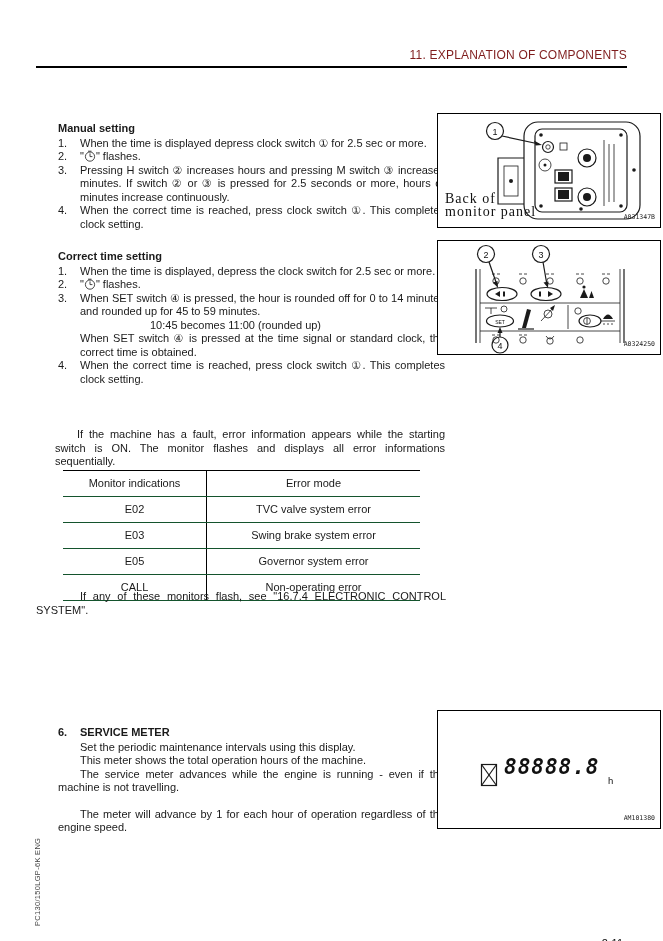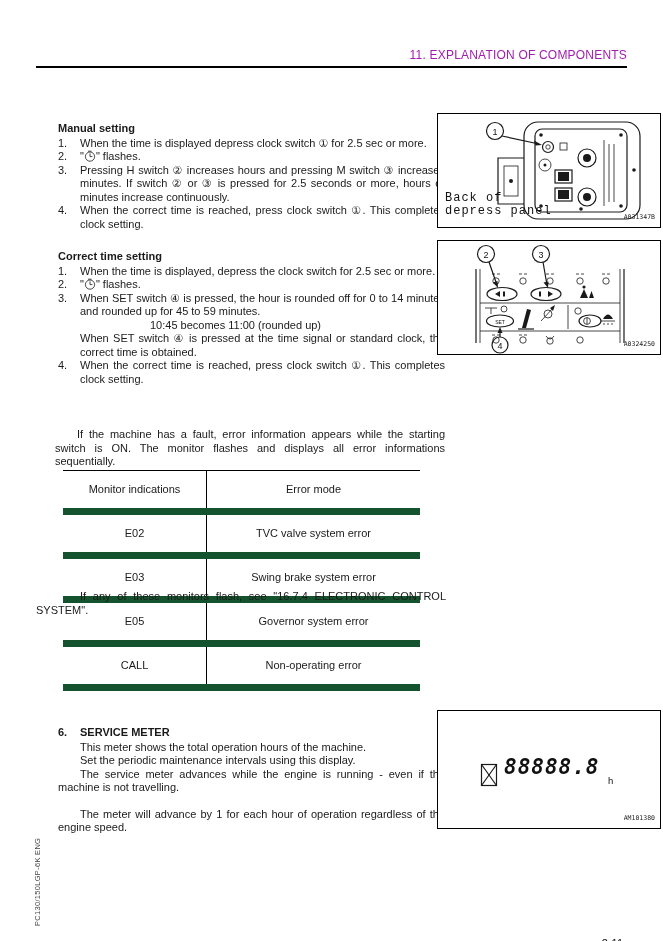--- a/index.html
+++ b/index.html
@@ -3,44 +3,44 @@
 <meta charset="utf-8">
 <style>
   html,body { margin:0; padding:0; background:#e8e8e8; }
   .page {
     position:relative; width:663px; height:941px; margin:0 auto;
     background:#ffffff; overflow:hidden;
     font-family:"Liberation Sans", sans-serif; color:#1a1a1a;
     font-size:11px; line-height:13.5px;
   }
   
-  .header-text { position:absolute; top:49px; right:36px; font-size:12px; color:#a21caf; letter-spacing:0.2px; }
+  .header-text { position:absolute; top:49px; right:36px; font-size:12px; color:#7f1d1d; letter-spacing:0.2px; }
   .header-rule { position:absolute; top:66px; left:36px; width:591px; height:2px; background:#000; }
 
   
   .block { position:absolute; }
   .sec-heading { font-weight:bold; margin:0 0 1px 0; }
   .li { display:flex; align-items:flex-start; }
   .li .num { flex:none; width:22px; }
   .li .li-text { flex:1; text-align:justify; }
   .para { text-align:justify; text-indent:22px; margin:0; }
   .examples-row { display:flex; }
   .examples-row .ex-label { flex:none; width:70px; }
   .clock-icon-svg { vertical-align:-2px; }
 
   
   .err-table { border-collapse:collapse; width:357px; table-layout:fixed; }
-  .err-table td { border-top:1px solid #000; border-bottom:7px solid #14532d;
-    text-align:center; height:21px; padding:8px 4px; font-size:11px; color:#1a1a1a; }
+  .err-table td { border-top:1px solid #000; border-bottom:1px solid #14532d;
+    text-align:center; height:21px; padding:2px 4px; font-size:11px; color:#1a1a1a; }
   .err-table td.c1 { width:135px; border-right:1px solid #000; }
 
   
   .figure-box { position:absolute; left:437px; width:224px; border:1px solid #000; background:#fff; box-sizing:border-box; }
   .fig-id { position:absolute; right:5px; bottom:3px; font-family:"DejaVu Sans Mono", monospace; font-size:6.5px; color:#222;text-align:right; }
-  .fig-caption { position:absolute; left:7px; font-family:Liberation Mono, monospace; font-size:12px; letter-spacing:1px; color:#111; }
+  .fig-caption { position:absolute; left:7px; font-family:Liberation Serif, serif; font-size:14px; letter-spacing:1px; color:#111; }
   .cap1 { bottom:22px; } .cap2 { bottom:9px; }
   svg .ln { stroke:#1a1a1a; stroke-width:1.2; fill:none; }
   svg .thin { stroke:#1a1a1a; stroke-width:0.8; fill:none; }
   svg .fill { fill:#1a1a1a; stroke:none; }
   svg .callout-num { font-family:"Liberation Sans", sans-serif; font-size:9px; fill:#111; }
   svg .tiny-label { font-family:"Liberation Sans", sans-serif; font-size:5px; fill:#111; }
 
   
   .meter-reading { position:absolute; left:66px; top:50px; font-family:"DejaVu Sans Mono", monospace;
     font-weight:bold; font-style:italic; font-size:21px; letter-spacing:1px; color:#111; }
@@ -150,22 +150,22 @@
 
   <div class="block" style="left:36px; top:590px; width:410px;">
     <p class="para" style="text-indent:44px;">If any of these monitors flash, see "16.7.4 ELECTRONIC CONTROL SYSTEM".</p>
   </div>
 
   <div class="block" style="left:58px; top:726px; width:387px;">
     <div class="li">
       <span class="num sec-heading">6.</span>
       <span class="sec-heading">SERVICE METER</span>
     </div>
+    <p class="para">Set the periodic maintenance intervals using this display.</p>
     <p class="para">This meter shows the total operation hours of the machine.</p>
-    <p class="para">Set the periodic maintenance intervals using this display.</p>
     <p class="para">The service meter advances while the engine is running - even if the machine is not travelling.</p>
     <p class="para" style="margin-top:13px;">The meter will advance by 1 for each hour of operation regardless of the engine speed.</p>
   </div>
 
   <div class="figure-box" style="top:113px; height:115px;">
     <svg width="222" height="113" viewBox="0 0 222 113">
       <rect x="86" y="8" width="116" height="97" rx="14" class="ln"></rect>
       <rect x="97" y="15" width="92" height="83" rx="7" class="ln"></rect>
       <circle cx="103" cy="21" r="1.8" class="fill"></circle>
         <circle cx="183" cy="21" r="1.8" class="fill"></circle>
@@ -191,21 +191,21 @@
       <line x1="176" y1="30" x2="176" y2="88" class="thin"></line>
       <path d="M86 44 h-26 v46 h26" class="ln"></path>
       <rect x="66" y="52" width="14" height="30" class="thin"></rect>
       <circle cx="73" cy="67" r="2" class="fill"></circle>
       <circle cx="57" cy="17" r="8.5" class="ln"></circle>
       <text x="57" y="20.5" text-anchor="middle" class="callout-num">1</text>
       <line x1="64" y1="22" x2="101" y2="30" class="ln"></line>
       <polygon points="104,31 96,26.5 97.5,31.5" class="fill"></polygon>
     </svg>
     <div class="fig-caption cap1">Back of</div>
-    <div class="fig-caption cap2">depress panel</div>
+    <div class="fig-caption cap2">monitor panel</div>
     <div class="fig-id">A031347B</div>
   </div>
 
   <div class="figure-box" style="top:240px; height:115px;">
     <svg width="222" height="113" viewBox="0 0 222 113">
 
       <line x1="38" y1="28" x2="38" y2="102" class="ln"></line>
         <line x1="42" y1="28" x2="42" y2="102" class="thin"></line>
       <line x1="182" y1="28" x2="182" y2="102" class="thin"></line>
         <line x1="186" y1="28" x2="186" y2="102" class="ln"></line>

